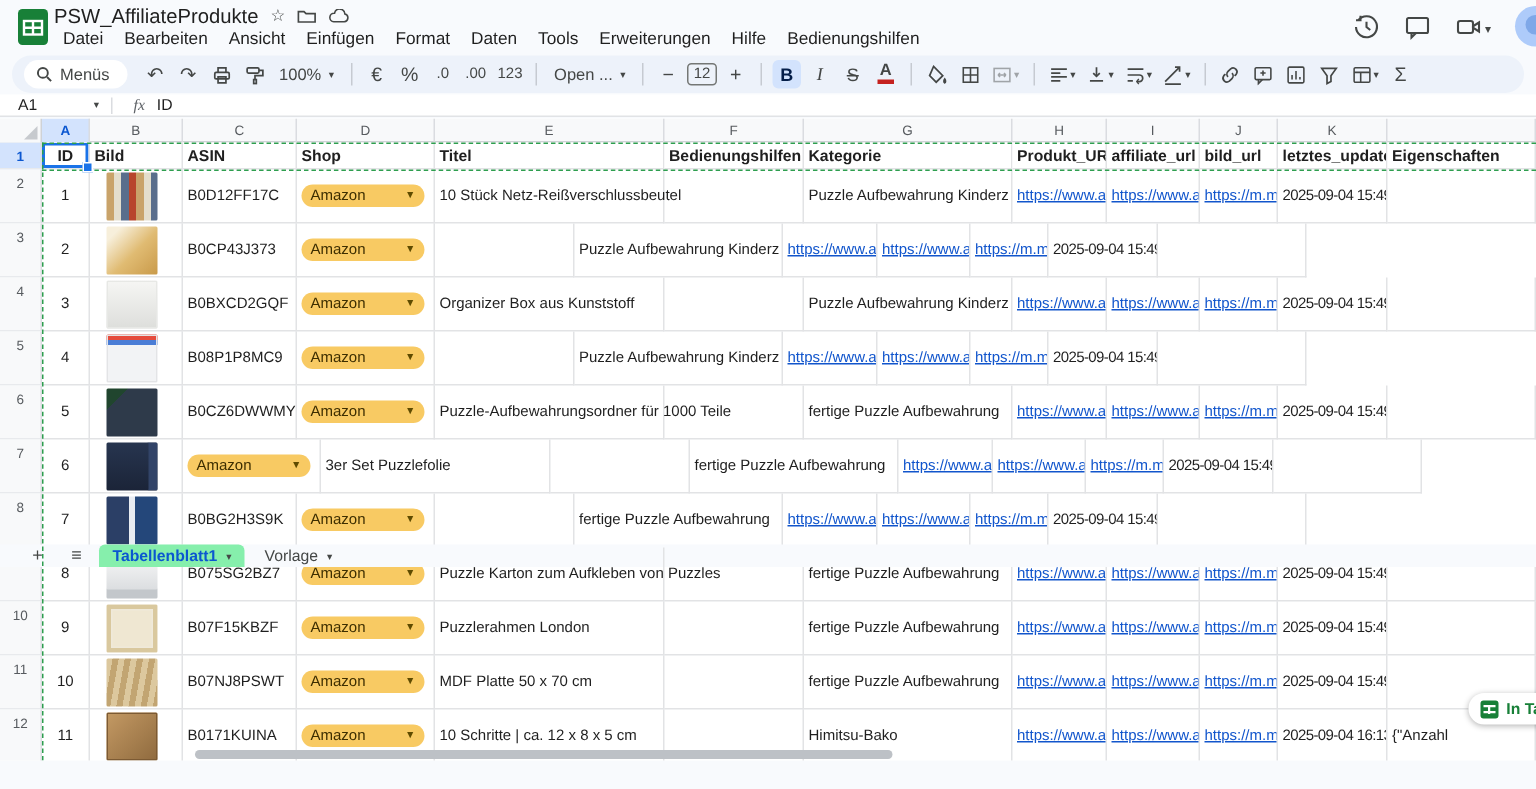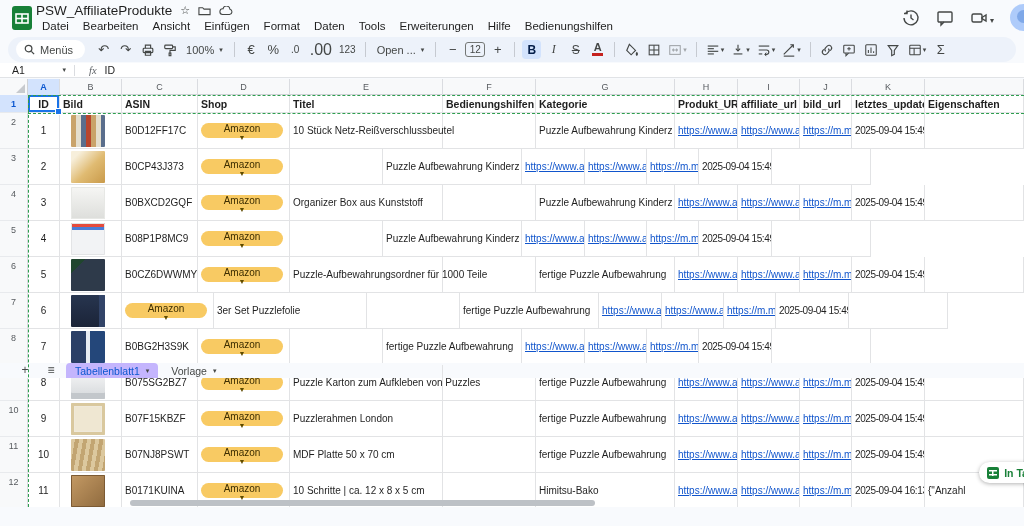--- a/index.html
+++ b/index.html
@@ -71,21 +71,21 @@
   .drow { height:36px; }
   .drow .gutter { padding-top:4px; }
   .cell.c-id { justify-content:center; }
   .cell.sel-cell { box-shadow:inset 0 0 0 2px #1a73e8; position:relative; overflow:visible; }
   .cell.sel-cell::after { content:""; position:absolute; right:-3px; bottom:-3px; width:5px; height:5px;
     background:#1a73e8; border:1px solid #fff; z-index:5; }
   .cell.c-titel { overflow:visible; z-index:2; }
   .cell a { color:#1155cc; text-decoration:underline; }
   .cell.c-update { letter-spacing:-0.4px; }
   .chip { display:flex; align-items:center; justify-content:space-between; background:#f8ca63;
-    border-radius:9px; height:15px; padding:0 6px; width:82px; color:#3d2e00; cursor:pointer;flex-direction:column; }
+    border-radius:9px; height:15px; padding:0 6px; width:82px; color:#3d2e00; cursor:pointer; }
   .chip .cv { font-size:7px; color:#5f4b00; }
   .thumb { width:34px; height:32px; border-radius:1px; margin-left:8px; }
   .t1 { background:repeating-linear-gradient(90deg,#c9a36a 0 5px,#e4decd 5px 10px,#5a6e8c 10px 15px,#b8452c 15px 20px); }
   .t2 { background:linear-gradient(135deg,#f4e9cf 20%,#ddb briefly) } 
   .t2 { background:linear-gradient(135deg,#f7efdb 15%,#e0bb72 55%,#c99a4a); }
   .t3 { background:linear-gradient(180deg,#f6f6f4,#dddedb); box-shadow:inset 0 0 0 1px #e7e8e5; }
   .t4 { background:linear-gradient(180deg,#e54b3c 0 4px,#4a7dd6 4px 7px,#f2f3f5 7px 100%); box-shadow:inset 0 0 0 1px #e3e4e6; }
   .t5 { background:linear-gradient(135deg,#20452e 0 22%,#2e3a4a 22% 100%); }
   .t6 { background:linear-gradient(180deg,#27354f,#1b2438); box-shadow:inset -6px 0 0 #324468; }
   .t7 { background:linear-gradient(90deg,#2b3f66 0 45%,#e8ecf2 45% 55%,#24477a 55%); }
@@ -107,21 +107,21 @@
   .sheetglyph::after { content:""; position:absolute; inset:3px 2px; background:
      linear-gradient(#fff,#fff) 0 0/100% 1.5px no-repeat, linear-gradient(#fff,#fff) 0 4px/100% 1.5px no-repeat,
      linear-gradient(#fff,#fff) 2.5px 0/1.5px 100% no-repeat; }
 
   
   .bottombar { position:absolute; left:0; right:0; bottom:0; height:15px; background:#f8fafd;
     display:flex; align-items:center; gap:4px; padding-left:14px; }
   .bb-ic { font-size:12px; color:#444746; width:22px; text-align:center; cursor:pointer; line-height:13px; }
   .sheettab { font-size:10.5px; padding:0 9px; height:15px; display:flex; align-items:center; gap:5px;
     border-radius:4px 4px 0 0; cursor:pointer; color:#444746; }
-  .sheettab.active { background:#c4b5fd; color:#0b57d0; font-weight:normal; }
+  .sheettab.active { background:#86efac; color:#0b57d0; font-weight:bold; }
 </style>
 </head>
 <body>
 
 <div class="app">
 
   <div class="tophdr">
     <svg class="logo" viewBox="0 0 24 26">
       <rect x="2" y="1" width="20" height="24" rx="3" fill="#188038"></rect>
       <rect x="6" y="9" width="12" height="9" fill="none" stroke="#fff" stroke-width="1.6"></rect>
@@ -199,21 +199,21 @@
         </svg>
     </span>
     <span class="zoomsel">
       <span>100%</span>
         <span class="small-chev">▾</span>
     </span>
     <span class="sep"></span>
     <span class="tb glyph">€</span>
     <span class="tb glyph">%</span>
     <span class="tb" style="font-size:10px">.0</span>
-    <span class="tb" style="font-size:16px">.00</span>
+    <span class="tb" style="font-size:10px">.00</span>
     <span class="tb" style="font-size:10px">123</span>
     <span class="sep"></span>
     <span class="fontsel">
       <span>Open ...</span>
         <span class="small-chev">▾</span>
     </span>
     <span class="sep"></span>
     <span class="tb glyph">−</span>
     <span class="fs-box">12</span>
     <span class="tb glyph">+</span>

